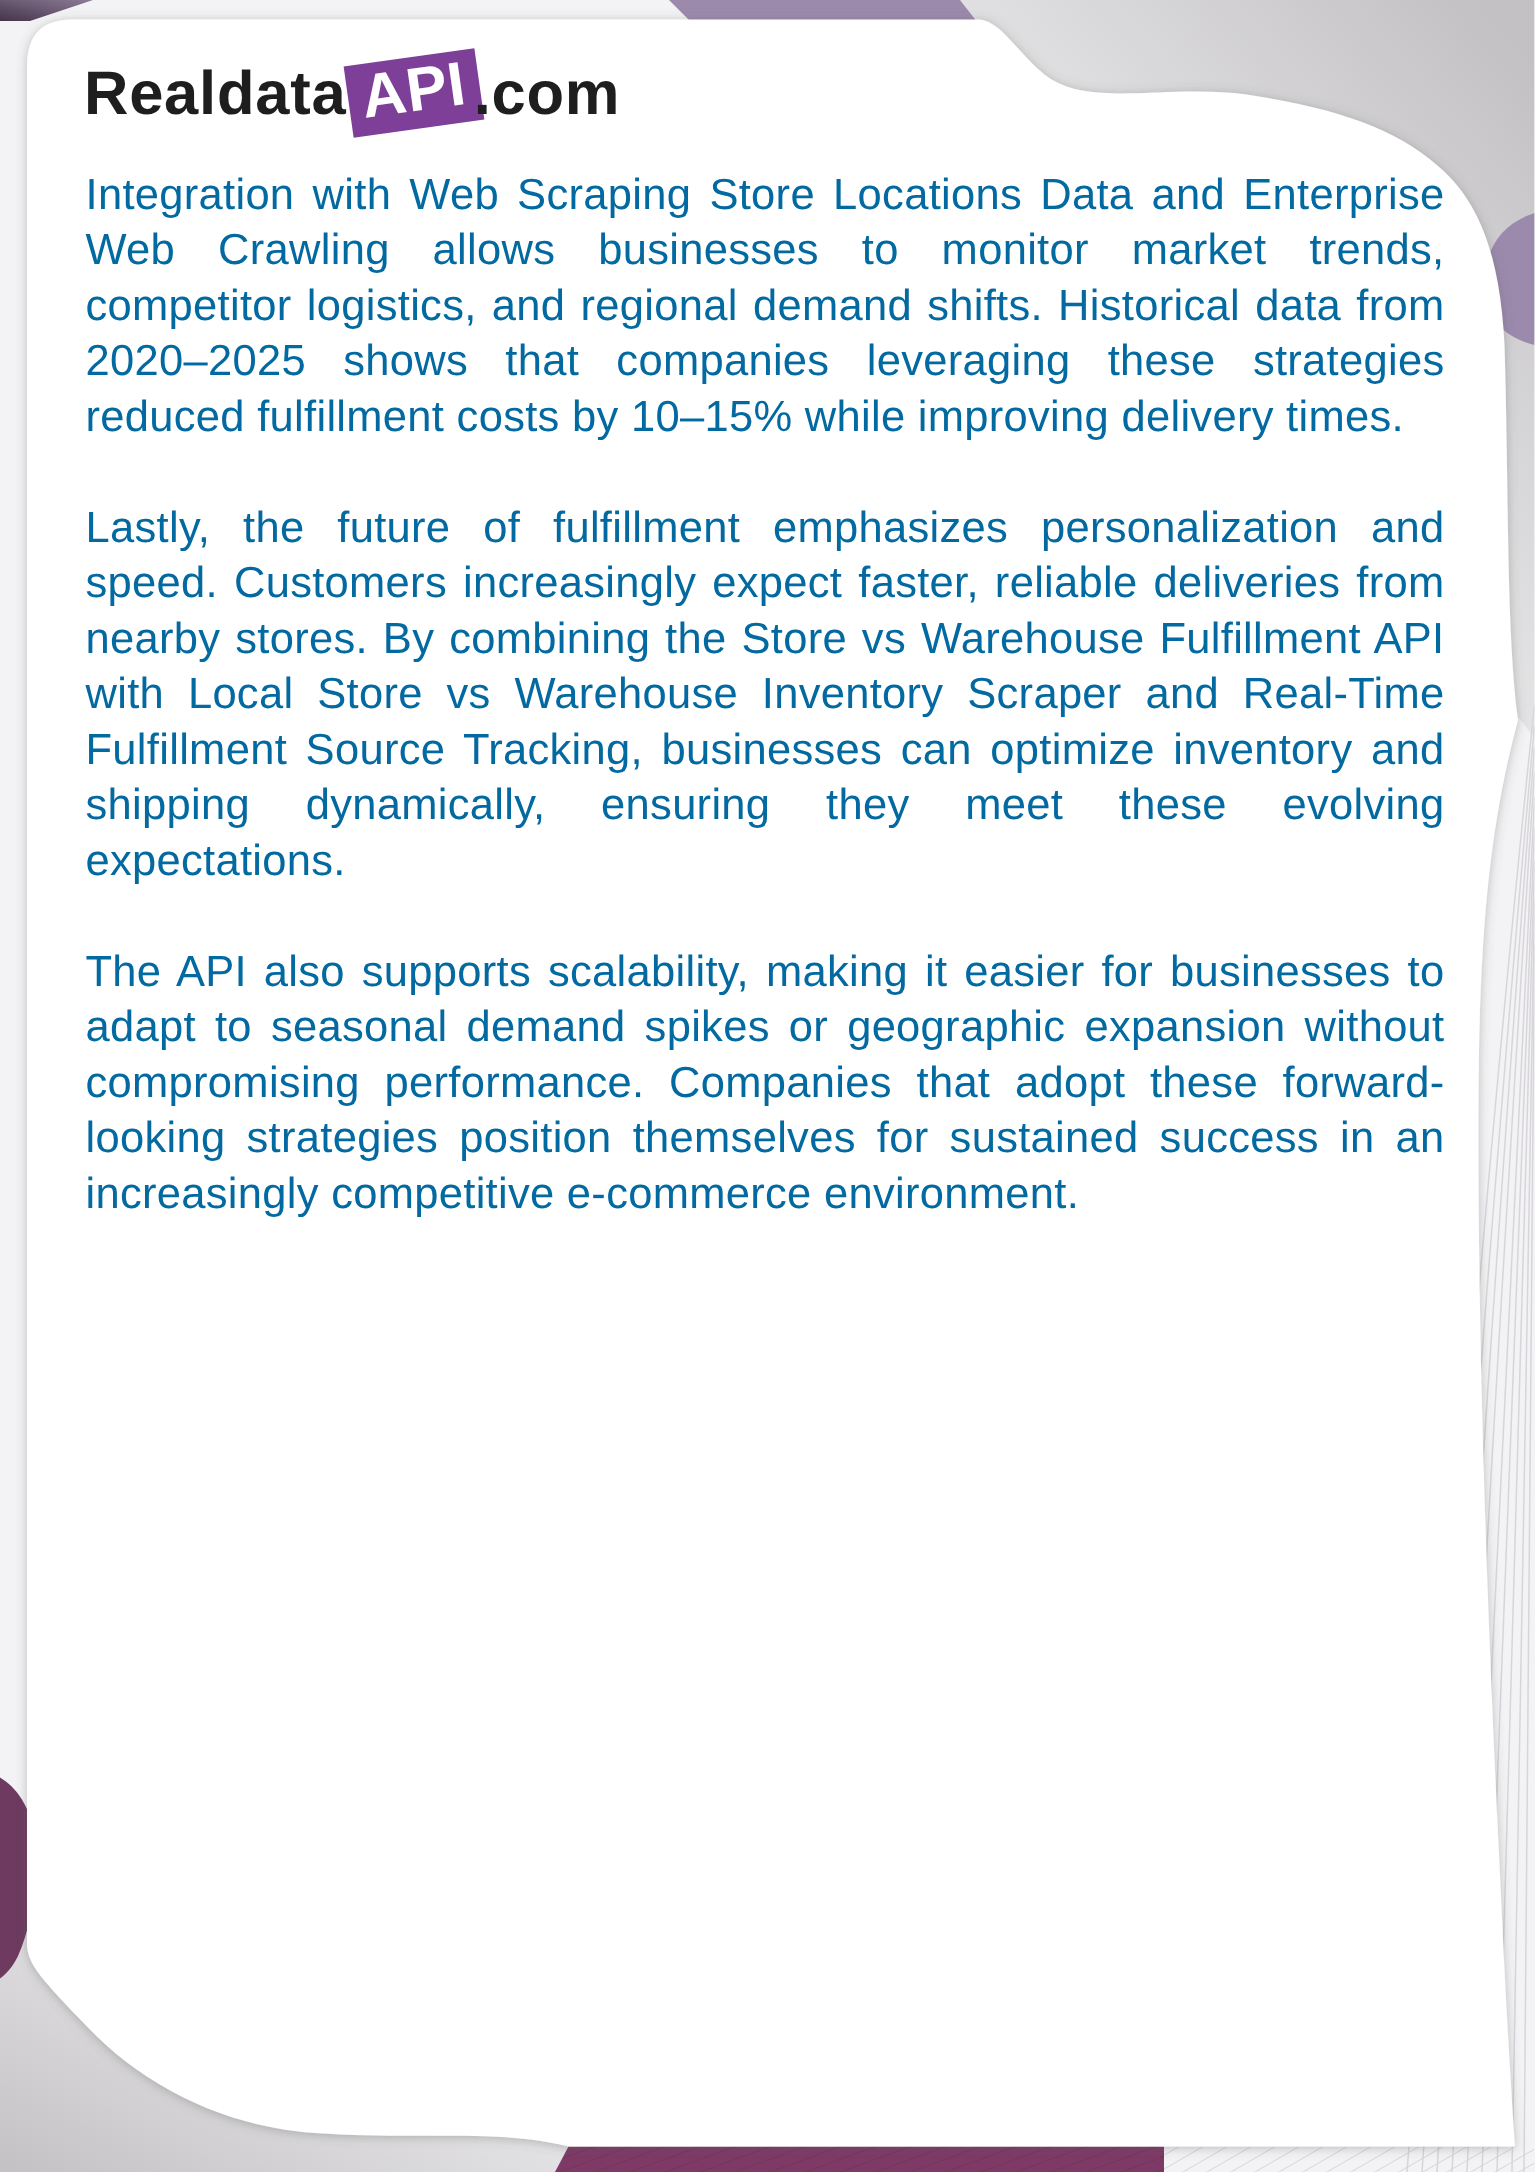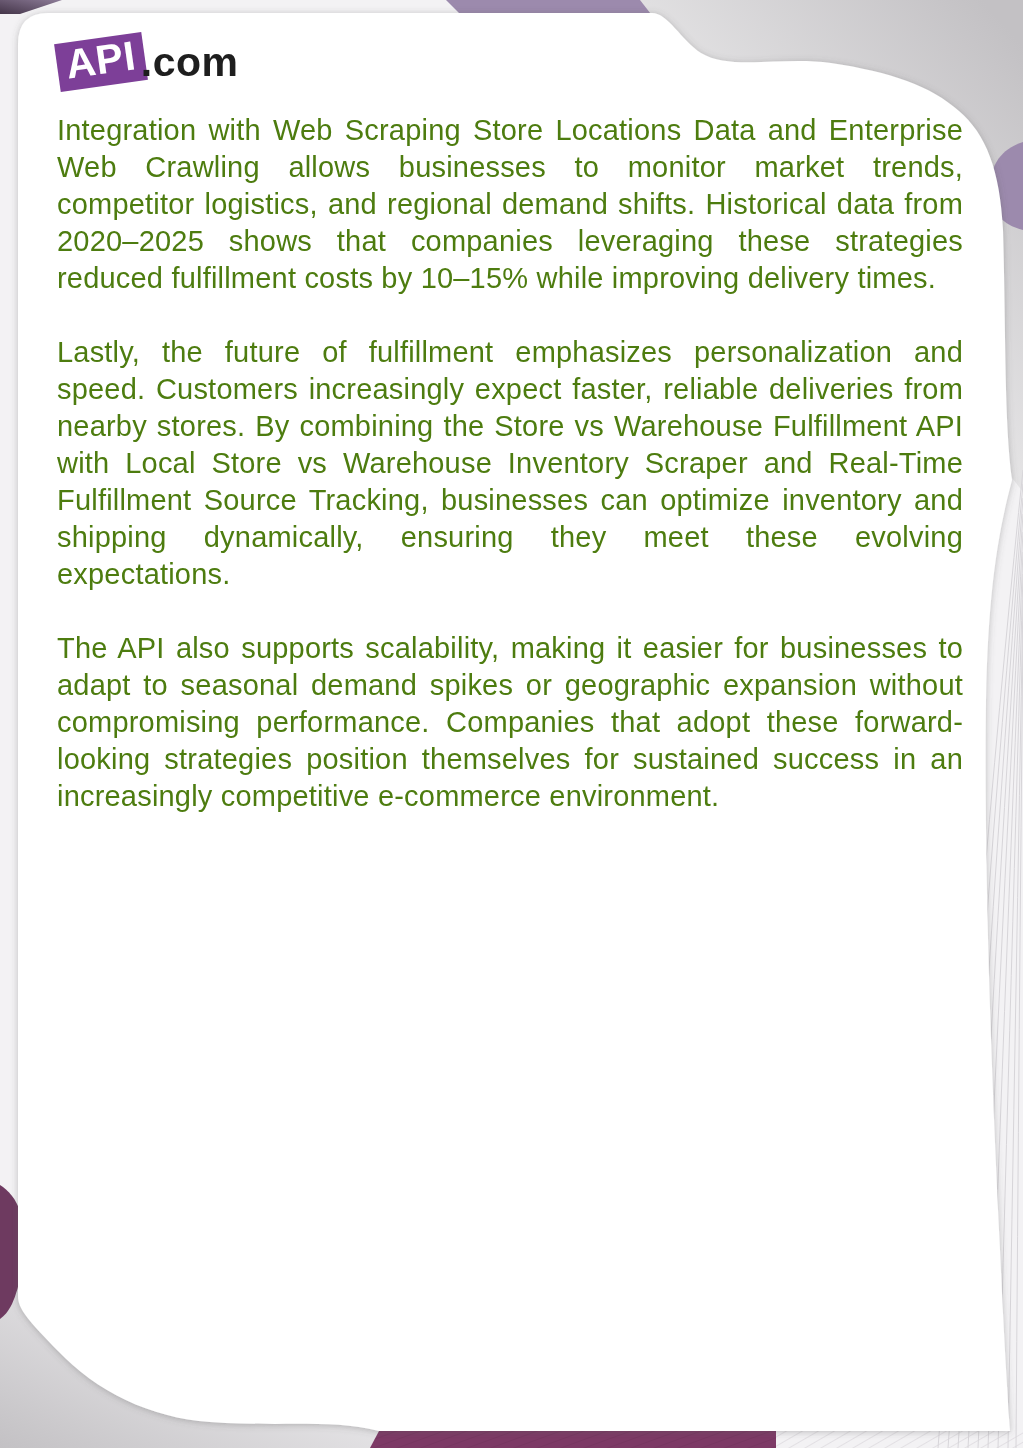--- a/index.html
+++ b/index.html
@@ -27,21 +27,21 @@
   }
   .logo-suffix{position:relative;z-index:2;text-align:right;}
   .content{
     position:absolute;left:57px;right:60px;top:112px;z-index:5;
   }
   .content p{
     margin:0 0 37px 0;
     font-size:29px;line-height:37px;
     letter-spacing:.2px;
     text-align:justify;
-    color:#4d7c0f;
+    color:#0369a1;
   }
 </style>
 </head>
 <body>
 
 <svg class="deco-svg" viewBox="0 0 1023 1448" xmlns="http://www.w3.org/2000/svg">
   <defs>
     <linearGradient id="grayTR" x1="0.15" y1="0.95" x2="0.95" y2="0.05">
       <stop offset="0" stop-color="#ffffff"></stop>
       <stop offset="1" stop-color="#c3c1c4"></stop>
@@ -106,20 +106,21 @@
            C984,850 990,1050 1000,1250
            C1004,1340 1008,1402 1010,1431
            L379,1431
            C330,1419 282,1427 210,1422
            C150,1418 96,1391 58,1351
            C28,1320 18,1309 18,1296
            Z" fill="#ffffff"></path>
 </svg>
 
 <div class="logo">
+  <span>Realdata</span>
     <span class="logo-box">API</span>
     <span class="logo-suffix">.com</span>
 </div>
 
 <div class="content">
   <p>Integration with Web Scraping Store Locations Data and Enterprise Web Crawling allows businesses to monitor market trends, competitor logistics, and regional demand shifts. Historical data from 2020–2025 shows that companies leveraging these strategies reduced fulfillment costs by 10–15% while improving delivery times.</p>
   <p>Lastly, the future of fulfillment emphasizes personalization and speed. Customers increasingly expect faster, reliable deliveries from nearby stores. By combining the Store vs Warehouse Fulfillment API with Local Store vs Warehouse Inventory Scraper and Real-Time Fulfillment Source Tracking, businesses can optimize inventory and shipping dynamically, ensuring they meet these evolving expectations.</p>
   <p>The API also supports scalability, making it easier for businesses to adapt to seasonal demand spikes or geographic expansion without compromising performance. Companies that adopt these forward-looking strategies position themselves for sustained success in an increasingly competitive e-commerce environment.</p>
 </div>
 

